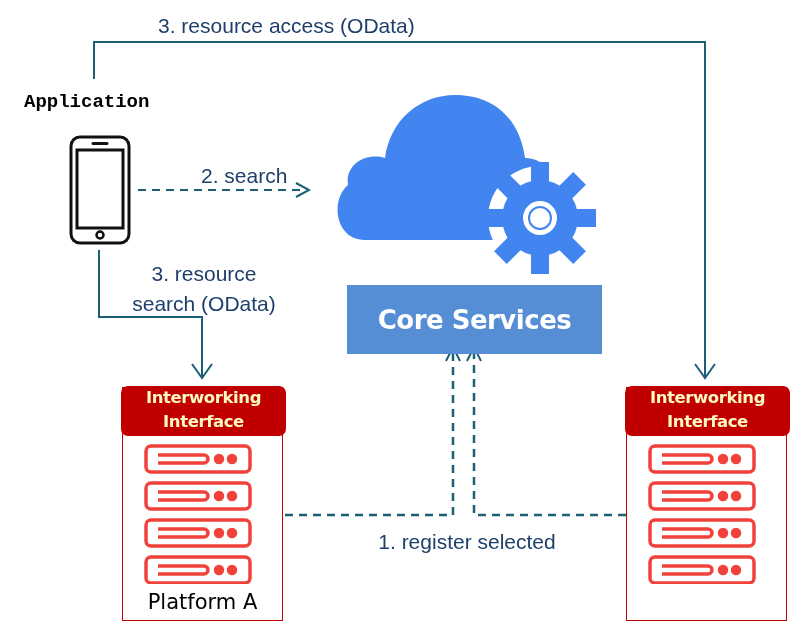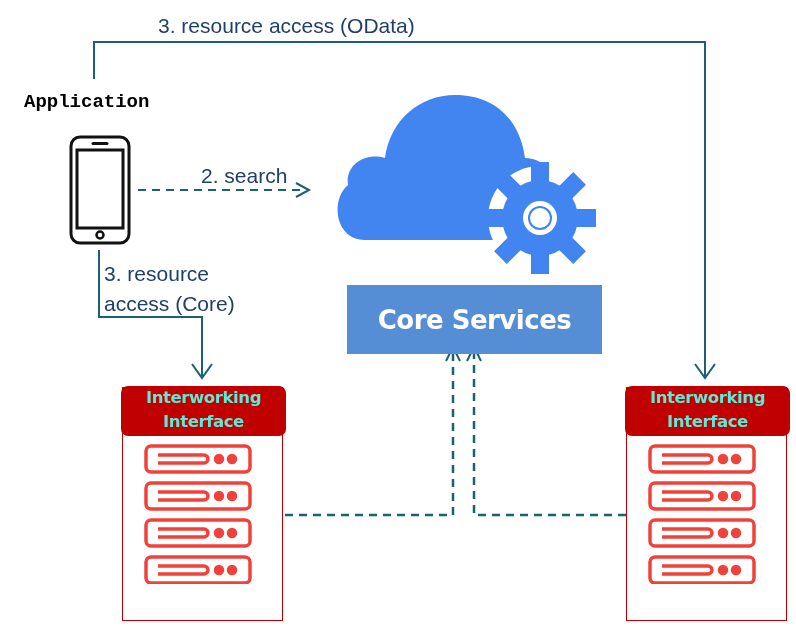--- a/index.html
+++ b/index.html
@@ -1,23 +1,23 @@
 <!DOCTYPE html>
 <html><head>
 <meta charset="utf-8">
 <style>
   html, body { margin: 0; padding: 0; background: #ffffff; }
   body { width: 796px; height: 632px; position: relative; overflow: hidden; font-family: "Liberation Sans", sans-serif; }
   #canvas { position: absolute; left: 0; top: 0; }
   .lbl { position: absolute; color: #1f3f6b; font-family: "Liberation Sans", sans-serif; font-size: 21px; line-height: 24px; white-space: nowrap; }
-  .center { text-align: left; }
+  .center { text-align: center; }
   .app-title { position: absolute; left: 24px; top: 91px; font-family: Liberation Mono, monospace; font-weight: bold; font-size: 19px; color: #000; }
   .core { position: absolute; left: 347px; top: 285px; width: 255px; height: 69px; background: #558ed5; color: #fff; font-family: "DejaVu Sans", sans-serif; font-weight: bold; font-size: 26px; display: flex; align-items: center; justify-content: center; letter-spacing: -0.5px; }
   .platform { position: absolute; width: 161px; height: 234px; border: 1.5px solid #c00000; background: #fff; box-sizing: border-box; }
-  .iface { position: absolute; left: -2px; top: -2px; width: 165px; height: 50px; background: #c00000; border-radius: 7px; color: #5eead4; font-family: "DejaVu Sans", sans-serif; font-weight: bold; font-size: 16.5px; line-height: 24px; text-align: center; letter-spacing: -0.4px; }
+  .iface { position: absolute; left: -2px; top: -2px; width: 165px; height: 50px; background: #c00000; border-radius: 7px; color: #fef9c3; font-family: "DejaVu Sans", sans-serif; font-weight: bold; font-size: 16.5px; line-height: 24px; text-align: center; letter-spacing: -0.4px; }
   .pname { position: absolute; left: 0; width: 100%; bottom: 6px; text-align: center; font-family: "DejaVu Sans", sans-serif; font-size: 21px; color: #000; }
   .servers { position: absolute; left: 21px; top: 56px; }
 </style>
 </head>
 <body>
 
 <svg id="canvas" width="796" height="632">
   <defs>
     <marker id="arrowV" markerWidth="14" markerHeight="12" refX="7" refY="11" orient="auto" markerUnits="userSpaceOnUse">
       <path d="M1,1 L7,11 L13,1" fill="none" stroke="#1b6075" stroke-width="2"></path>
@@ -68,26 +68,27 @@
       <circle r="10" fill="none" stroke="#4285f0" stroke-width="0"></circle>
     </g>
   </g>
 </svg>
 
 <div class="lbl" style="left:158px; top:14px;">3. resource access (OData)</div>
 <div class="app-title">Application</div>
 <div class="lbl" style="left:161px; top:164px;margin-left:40px;">2. search</div>
 <div class="lbl center" style="left:104px; top:262px; width:200px;">
   <div>3. resource</div>
-  <div style="margin-top:6px;">access (Core)</div>
+  <div style="margin-top:6px;">search (OData)</div>
 </div>
 
 <div class="core">Core Services</div>
 
 <div class="lbl center" style="left:327px; top:527px; width:280px; line-height:29px;">
+  <div>1. register selected</div>
 </div>
 
 <div class="platform" style="left:122px; top:387px;">
   <div class="iface">
     <div>Interworking</div>
     <div>Interface</div>
   </div>
   <svg class="servers" width="110" height="140">
     <g fill="none" stroke="#f0413b" stroke-width="3.5">
       <g>
@@ -109,20 +110,21 @@
           <circle cx="88" cy="15" r="3.5" fill="#f0413b"></circle>
         </g>
       <g transform="translate(0,111)">
           <rect x="2" y="2" width="104" height="26" rx="5"></rect>
           <path d="M14,11 H60 a4,4 0 0 1 0,8 H14"></path>
           <circle cx="75" cy="15" r="3.5" fill="#f0413b"></circle>
           <circle cx="88" cy="15" r="3.5" fill="#f0413b"></circle>
         </g>
     </g>
   </svg>
+  <div class="pname">Platform A</div>
 </div>
 
 <div class="platform" style="left:626px; top:387px;">
   <div class="iface">
     <div>Interworking</div>
     <div>Interface</div>
   </div>
   <svg class="servers" width="110" height="140">
     <g fill="none" stroke="#f0413b" stroke-width="3.5">
       <g>

